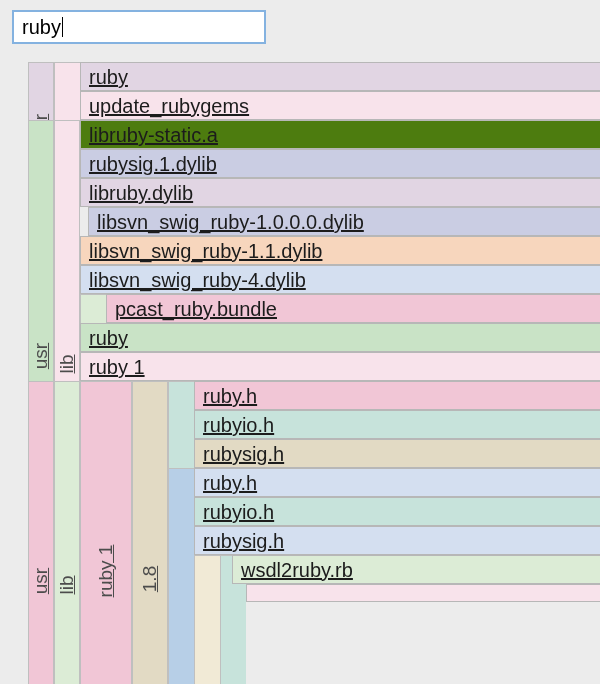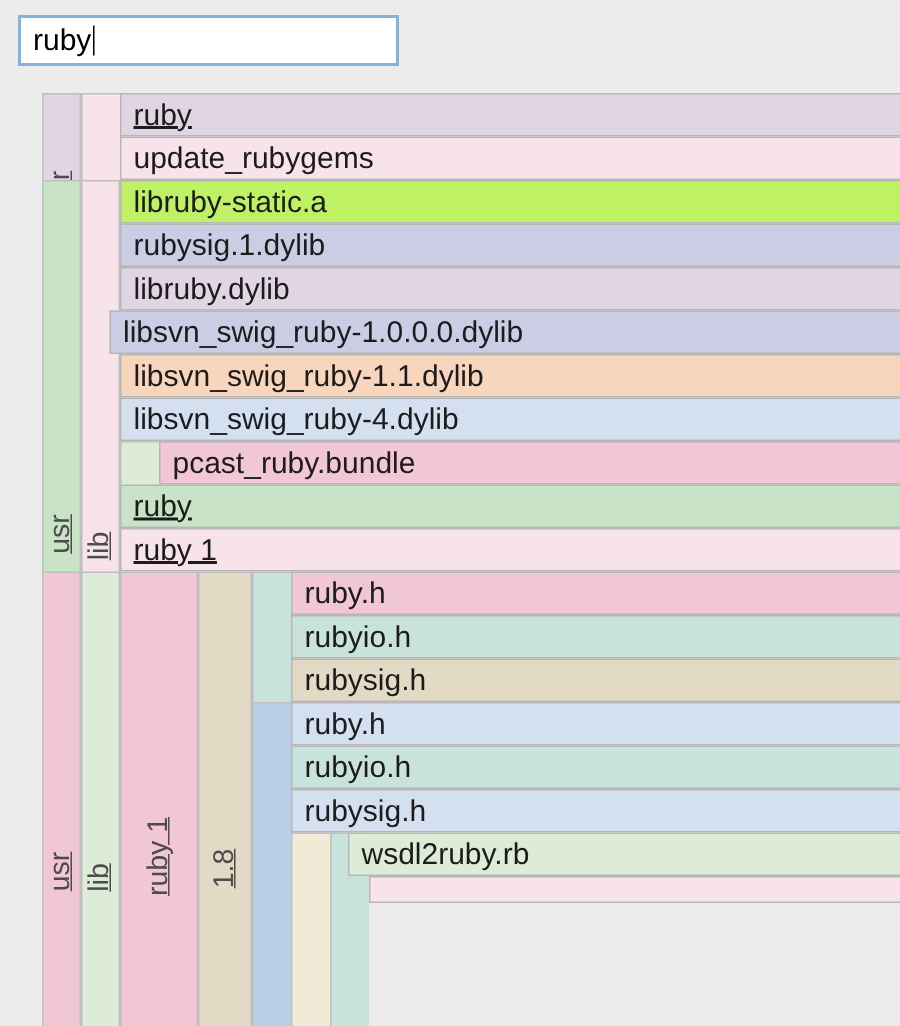--- a/index.html
+++ b/index.html
@@ -78,20 +78,21 @@
     right: 0;
     border-top: 1px solid #b7b7b7;
     border-bottom: 1px solid #b7b7b7;
     border-left: 1px solid #b7b7b7;
     box-sizing: border-box;
     padding-left: 8px;
     font-size: 20px;
     color: #1c1c1c;
     white-space: nowrap;
     overflow: hidden;
+    text-decoration: underline;
   }
   .row.underline { text-decoration: underline; }
 
   
   .anoncol {
     position: absolute;
     right: 0;
     border-top: 1px solid #bfbfbf;
     border-left: 1px solid #bfbfbf;
     box-sizing: border-box;
@@ -144,24 +145,24 @@
     <div class="anoncol" style="left:156px; top:319px; height:87px; width:26px; background:#c7e3db"></div>
 
     <div class="anoncol" style="left:156px; top:406px; height:230px; width:26px; background:#b7cfe7"></div>
 
     <div class="anoncol" style="left:182px; top:493px; height:140px; width:26px; background:#f1ead6"></div>
     <div class="anoncol" style="left:208px; top:493px; height:140px; width:26px; background:#c7e3db"></div>
 
     <div class="row underline" style="left:68px; top:0px;   background:#e1d5e3">ruby</div>
     <div class="row" style="left:68px; top:29px;  background:#f8e3eb">update_rubygems</div>
 
-    <div class="row" style="left:68px; top:58px;  background:#bef264">libruby-static.a</div>
+    <div class="row" style="left:68px; top:58px;  background:#4d7c0f">libruby-static.a</div>
     <div class="row" style="left:68px; top:87px;  background:#cacde3">rubysig.1.dylib</div>
     <div class="row" style="left:68px; top:116px; background:#e1d5e3">libruby.dylib</div>
-    <div class="row" style="left:61px; top:145px; background:#cacde3">libsvn_swig_ruby-1.0.0.0.dylib</div>
+    <div class="row" style="left:76px; top:145px; background:#cacde3">libsvn_swig_ruby-1.0.0.0.dylib</div>
     <div class="row" style="left:68px; top:174px; background:#f7d6bd">libsvn_swig_ruby-1.1.dylib</div>
     <div class="row" style="left:68px; top:203px; background:#d4dff0">libsvn_swig_ruby-4.dylib</div>
     <div class="row" style="left:94px; top:232px; background:#f1c6d6">pcast_ruby.bundle</div>
     <div class="row underline" style="left:68px; top:261px; background:#c9e3c6">ruby</div>
     <div class="row underline" style="left:68px; top:290px; background:#f8e3eb">ruby 1</div>
 
     <div class="row" style="left:182px; top:319px; background:#f1c6d6">ruby.h</div>
     <div class="row" style="left:182px; top:348px; background:#c7e3db">rubyio.h</div>
     <div class="row" style="left:182px; top:377px; background:#e2dac4">rubysig.h</div>
     <div class="row" style="left:182px; top:406px; background:#d4dff0">ruby.h</div>

